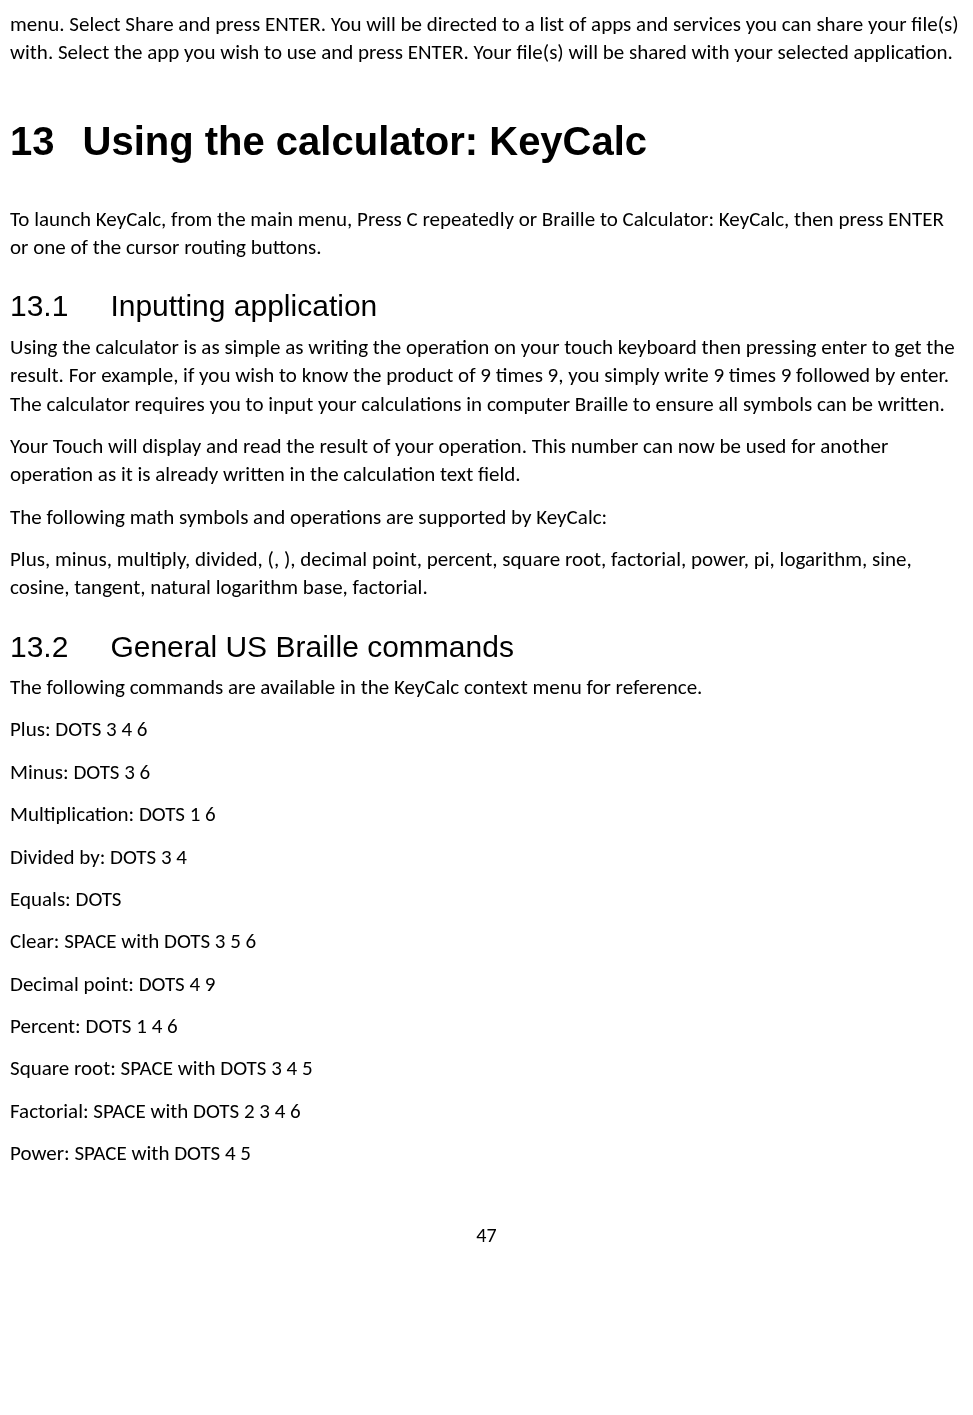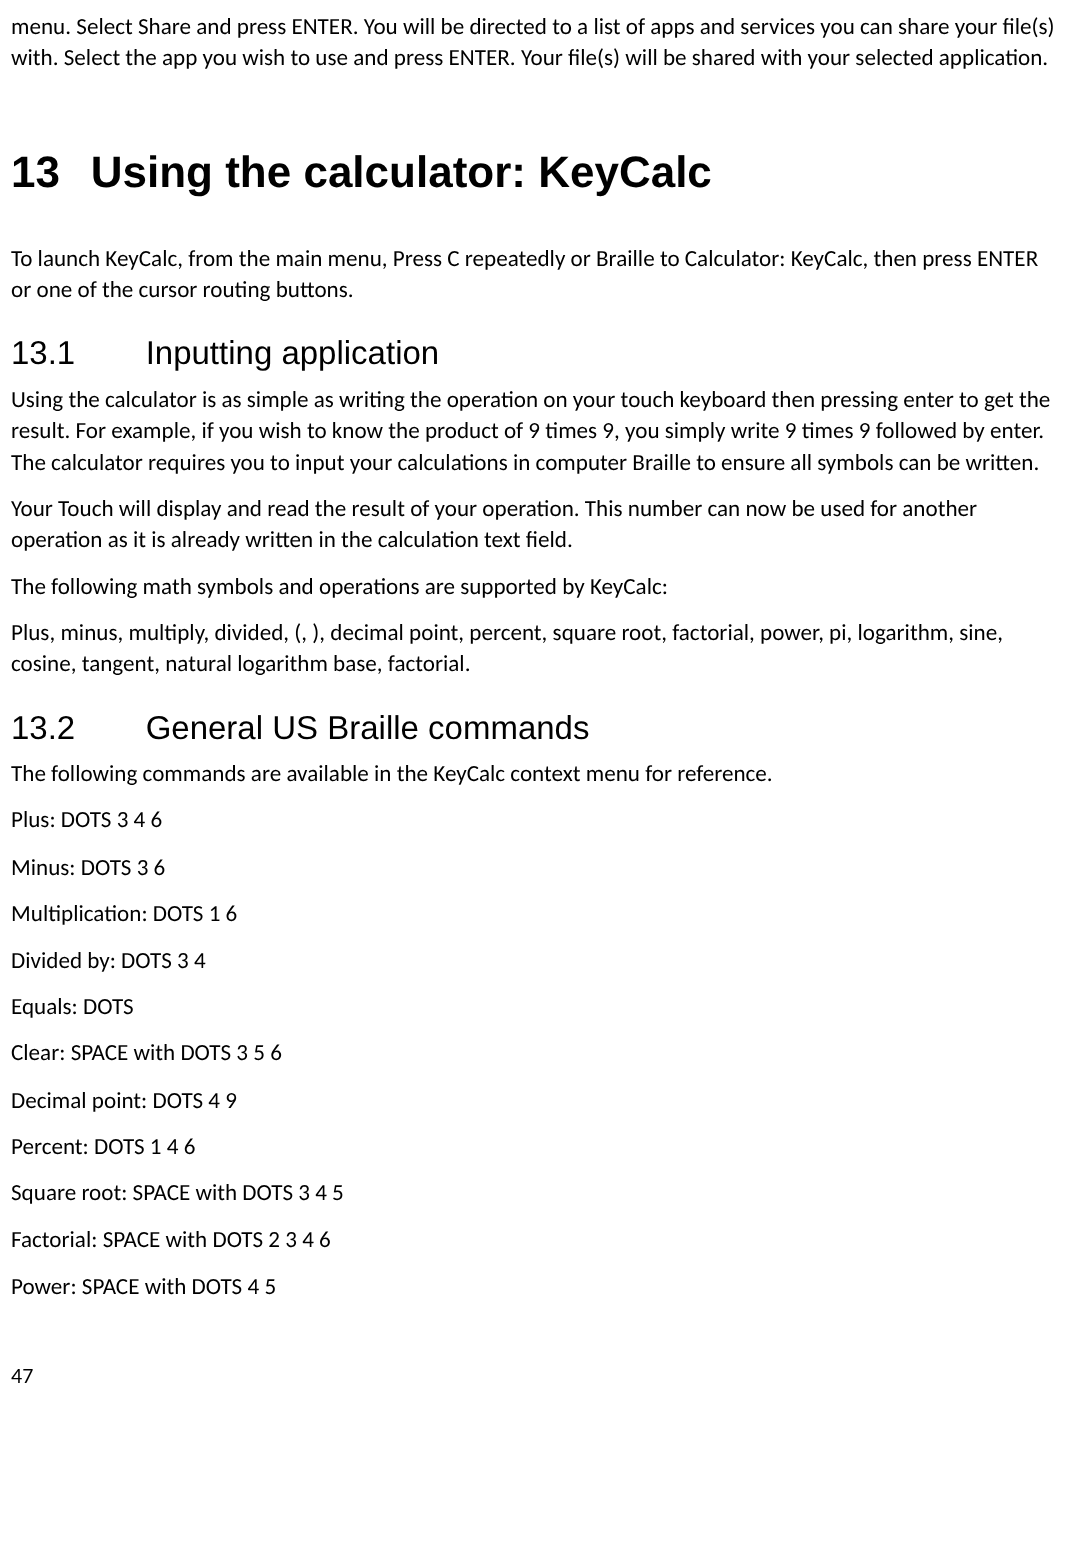--- a/index.html
+++ b/index.html
@@ -6,51 +6,51 @@
       font-family: Calibri, 'Segoe UI', Arial, sans-serif;
       max-width: 973px;
       margin: 0 auto;
       padding: 10px 10px 40px 10px;
       font-size: 21px;
       line-height: 1.35;
       color: #000;
       background: #fff;
     }
     .intro-para {
-      margin-bottom: 66px;
+      margin-bottom: 50px;
     }
     h1 {
       font-family: Arial, Helvetica, sans-serif;
       font-size: 40px;
       font-weight: bold;
       margin: 50px 0 40px 0;
       line-height: 1.2;
     }
     h1 .chapter-num {
       display: inline-block;
       margin-right: 28px;
     }
     h2 {
       font-family: Arial, Helvetica, sans-serif;
       font-size: 30px;
       font-weight: normal;
       margin: 25px 0 6px 0;
     }
     h2 .section-num {
       display: inline-block;
-      margin-right: 64px;
+      margin-right: 42px;
     }
     p {
       margin: 0 0 14px 0;
     }
     .cmd-line {
       margin: 0 0 14px 0;
     }
     .page-num {
-      text-align: left;
+      text-align: center;
       font-size: 20px;
       margin-top: 55px;
     }
   </style>
 </head>
 <body>
 
 <p class="intro-para">menu. Select Share and press ENTER. You will be directed to a list of apps and services you can share your file(s) with. Select the app you wish to use and press ENTER. Your file(s) will be shared with your selected application.</p>
 
 <h1>

